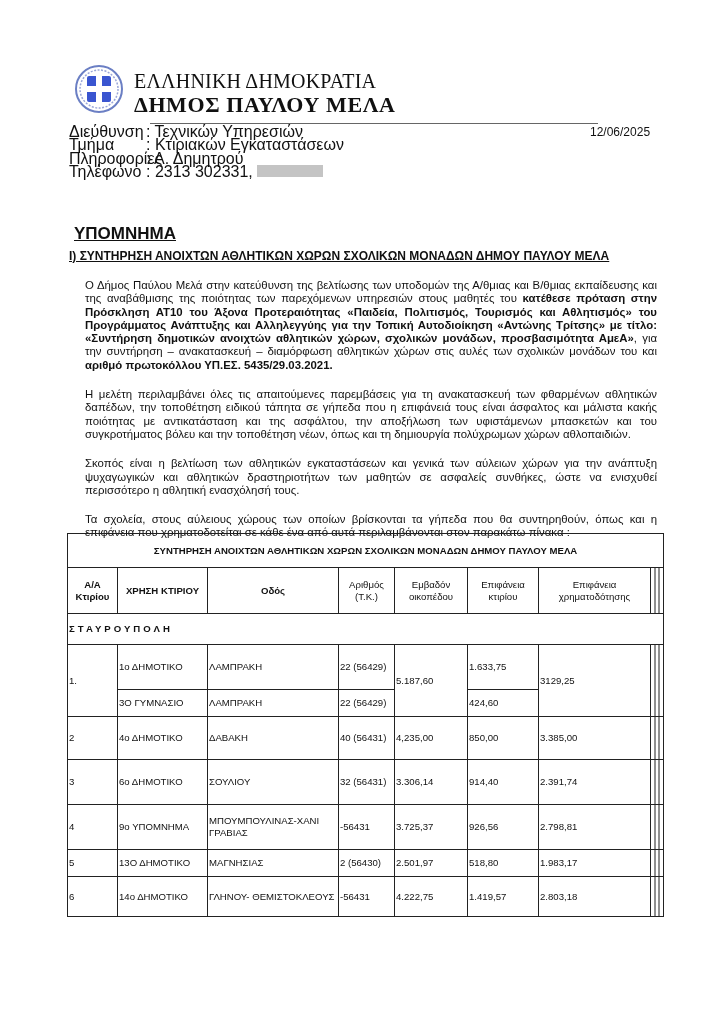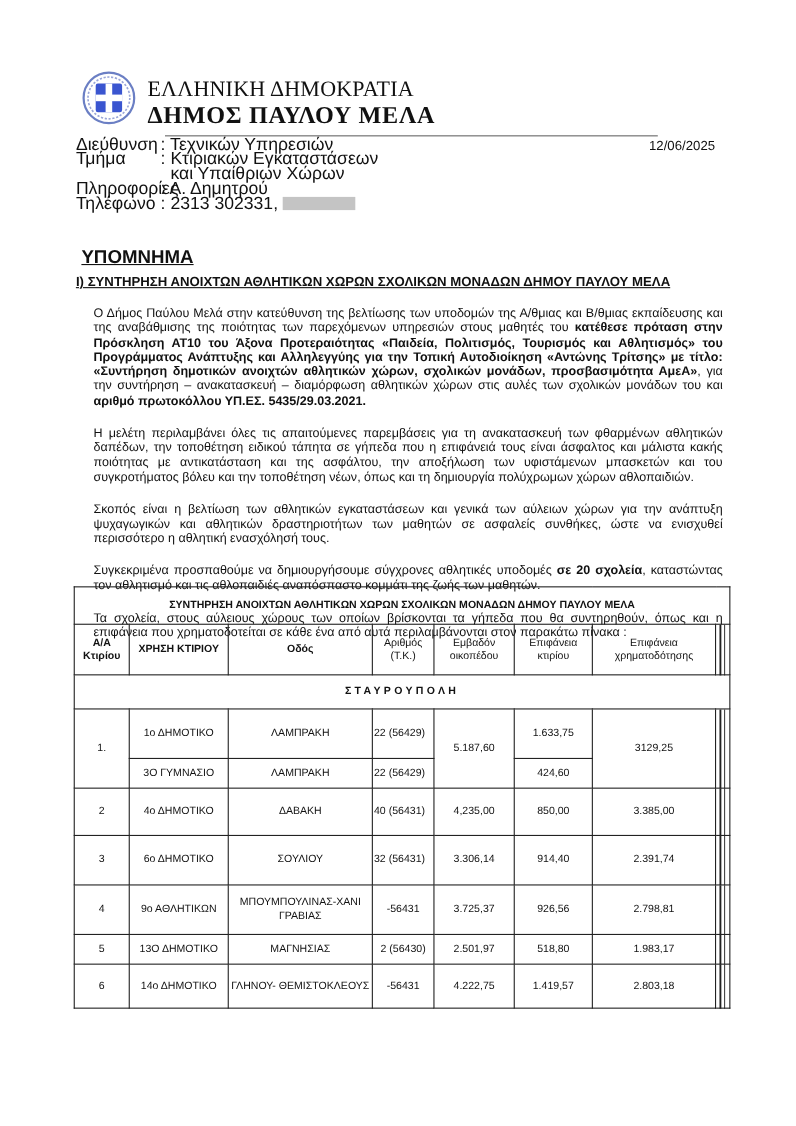--- a/index.html
+++ b/index.html
@@ -15,21 +15,21 @@
   .info .row { display:flex; }
   .info .lbl { width:77px; }
   .info .val { }
   .redact { display:inline-block; width:66px; height:12px; background:#c4c4c4; vertical-align:-2px; margin-left:4px; }
   .email { text-decoration:underline; }
   .memo { left:74px; top:224px; font-size:17px; font-weight:bold; text-decoration:underline; }
   .sectitle { left:69px; top:249px; font-size:12px; font-weight:bold; text-decoration:underline;text-align:right; }
   .body { left:69px; top:263px; width:604px; font-size:11.4px; line-height:13.3px; text-align:justify; }
   .body p { margin:16px; }
   table.t { position:absolute; left:67px; top:533px; width:596px; border-collapse:collapse; font-size:9.6px; table-layout:fixed; }
-  table.t td { border:1.2px solid #222; text-align:center; vertical-align:middle; padding:0 1px; line-height:12px; }
+  table.t td { border:1.2px solid #222; vertical-align:middle; padding:0 1px; line-height:12px; }
   table.t th { border:1.2px solid #222; font-weight:bold; text-align:center; vertical-align:middle; line-height:12px; font-size:9.6px; }
   .trip { border-left:1px solid #222 !important; border-right:1px solid #222 !important; padding:0 !important;
           background:linear-gradient(to right,#fff 0,#fff 3px,#222 3px,#222 4px,#fff 4px,#fff 7px,#222 7px,#222 8px,#fff 8px); }
   .spaced { letter-spacing:3px; font-weight:bold; }
   .left { text-align:left !important; }
 </style>
 </head>
 <body>
 
 <svg class="abs emblem" viewBox="0 0 50 50">
@@ -47,42 +47,37 @@
 <div class="abs info">
   <div class="row">
       <span class="lbl">Διεύθυνση</span>
       <span class="val">: Τεχνικών Υπηρεσιών</span>
     </div>
   <div class="row">
       <span class="lbl">Τμήμα</span>
       <span class="val">: Κτιριακών Εγκαταστάσεων</span>
     </div>
   <div class="row">
-      <span class="lbl"></span>
-      <span class="val" style="white-space:pre">  και Υπαίθριων Χώρων</span>
-    </div>
-  <div class="row">
       <span class="lbl">Πληροφορίες</span>
       <span class="val">: Α. Δημητρού</span>
     </div>
   <div class="row">
       <span class="lbl">Τηλέφωνο</span>
       <span class="val">: 2313 302331,</span>
       <span class="redact"></span>
     </div>
 </div>
 
 <div class="abs memo">ΥΠΟΜΝΗΜΑ</div>
 <div class="abs sectitle">Ι) ΣΥΝΤΗΡΗΣΗ ΑΝΟΙΧΤΩΝ ΑΘΛΗΤΙΚΩΝ ΧΩΡΩΝ ΣΧΟΛΙΚΩΝ ΜΟΝΑΔΩΝ ΔΗΜΟΥ ΠΑΥΛΟΥ ΜΕΛΑ</div>
 
 <div class="abs body">
   <p><span>Ο Δήμος Παύλου Μελά στην κατεύθυνση της βελτίωσης των υποδομών της Α/θμιας και Β/θμιας εκπαίδευσης και της αναβάθμισης της ποιότητας των παρεχόμενων υπηρεσιών στους μαθητές του </span><b>κατέθεσε πρόταση στην Πρόσκληση ΑΤ10 του Άξονα Προτεραιότητας «Παιδεία, Πολιτισμός, Τουρισμός και Αθλητισμός» του Προγράμματος Ανάπτυξης και Αλληλεγγύης για την Τοπική Αυτοδιοίκηση «Αντώνης Τρίτσης» με τίτλο: «Συντήρηση δημοτικών ανοιχτών αθλητικών χώρων, σχολικών μονάδων, προσβασιμότητα ΑμεΑ»</b><span>, για την συντήρηση – ανακατασκευή – διαμόρφωση αθλητικών χώρων στις αυλές των σχολικών μονάδων του και </span><b>αριθμό πρωτοκόλλου ΥΠ.ΕΣ. 5435/29.03.2021.</b></p>
   <p>Η μελέτη περιλαμβάνει όλες τις απαιτούμενες παρεμβάσεις για τη ανακατασκευή των φθαρμένων αθλητικών δαπέδων, την τοποθέτηση ειδικού τάπητα σε γήπεδα  που η επιφάνειά τους είναι άσφαλτος και μάλιστα κακής ποιότητας με αντικατάσταση και της ασφάλτου, την αποξήλωση των υφιστάμενων μπασκετών και του συγκροτήματος βόλευ και την τοποθέτηση νέων, όπως και τη δημιουργία πολύχρωμων χώρων αθλοπαιδιών.</p>
   <p>Σκοπός είναι η βελτίωση των αθλητικών εγκαταστάσεων και γενικά των αύλειων χώρων για την ανάπτυξη ψυχαγωγικών και αθλητικών δραστηριοτήτων των μαθητών σε ασφαλείς συνθήκες, ώστε να ενισχυθεί περισσότερο η αθλητική ενασχόλησή τους.</p>
-  <p><span>Συγκεκριμένα προσπαθούμε να δημιουργήσουμε σύγχρονες αθλητικές υποδομές </span><b>σε 20 σχολεία</b><span>, καταστώντας τον αθλητισμό και τις αθλοπαιδιές αναπόσπαστο κομμάτι της ζωής των μαθητών.</span></p>
   <p>Τα σχολεία, στους αύλειους χώρους των οποίων βρίσκονται τα γήπεδα που θα συντηρηθούν, όπως και η επιφάνεια που χρηματοδοτείται σε κάθε ένα από αυτά περιλαμβάνονται στον παρακάτω πίνακα :</p>
 </div>
 
 <table class="t">
   <colgroup>
     <col style="width:50px">
       <col style="width:90px">
       <col style="width:131px">
       <col style="width:56px">
       <col style="width:73px">
@@ -138,21 +133,21 @@
     <td>6ο ΔΗΜΟΤΙΚΟ</td>
     <td>ΣΟΥΛΙΟΥ</td>
     <td class="left">32 (56431)</td>
     <td>3.306,14</td>
     <td>914,40</td>
     <td>2.391,74</td>
     <td class="trip"></td>
   </tr>
   <tr style="height:45px">
     <td>4</td>
-    <td>9ο ΑΘΛΗΤΙΚΩΝ</td>
+    <td>9ο ΥΠΟΜΝΗΜΑ</td>
     <td>ΜΠΟΥΜΠΟΥΛΙΝΑΣ-ΧΑΝΙ ΓΡΑΒΙΑΣ</td>
     <td>-56431</td>
     <td>3.725,37</td>
     <td>926,56</td>
     <td>2.798,81</td>
     <td class="trip"></td>
   </tr>
   <tr style="height:27px">
     <td>5</td>
     <td>13Ο ΔΗΜΟΤΙΚΟ</td>

